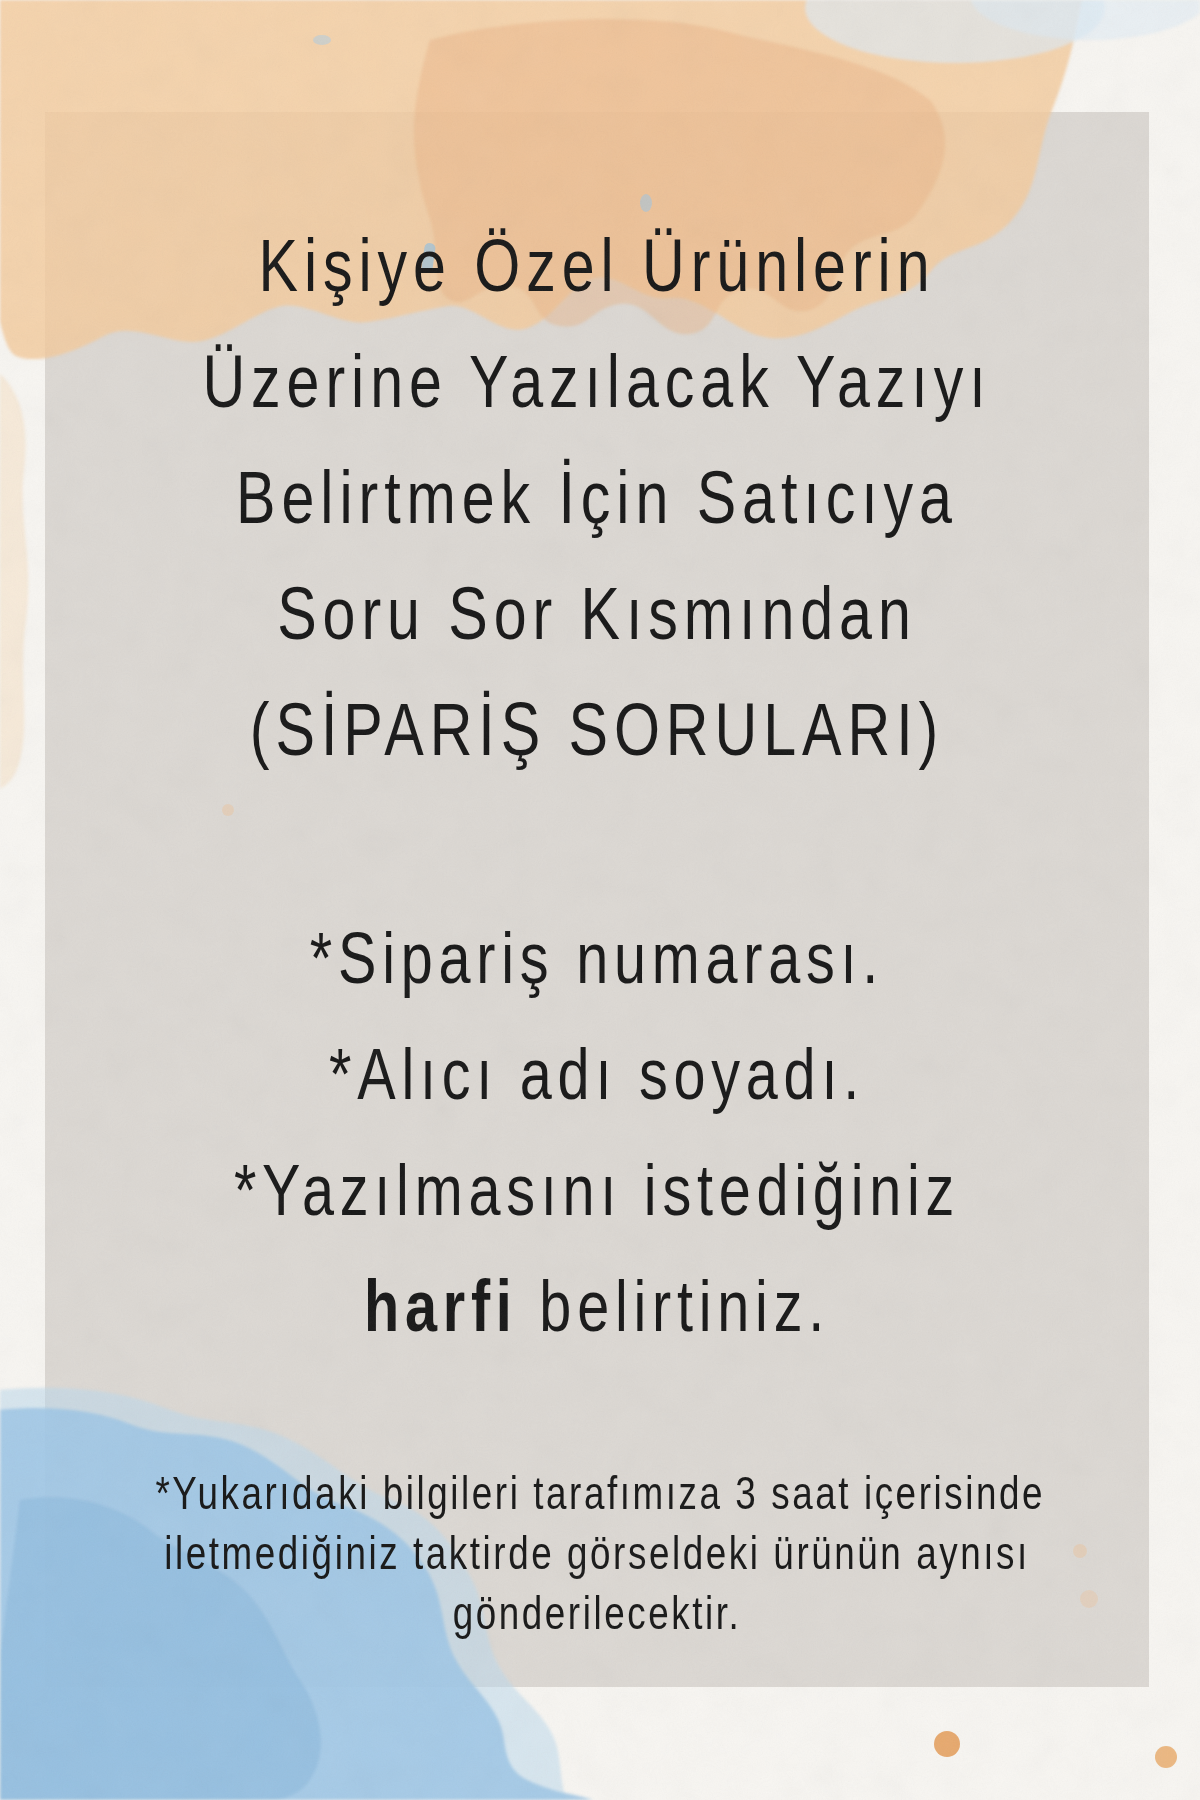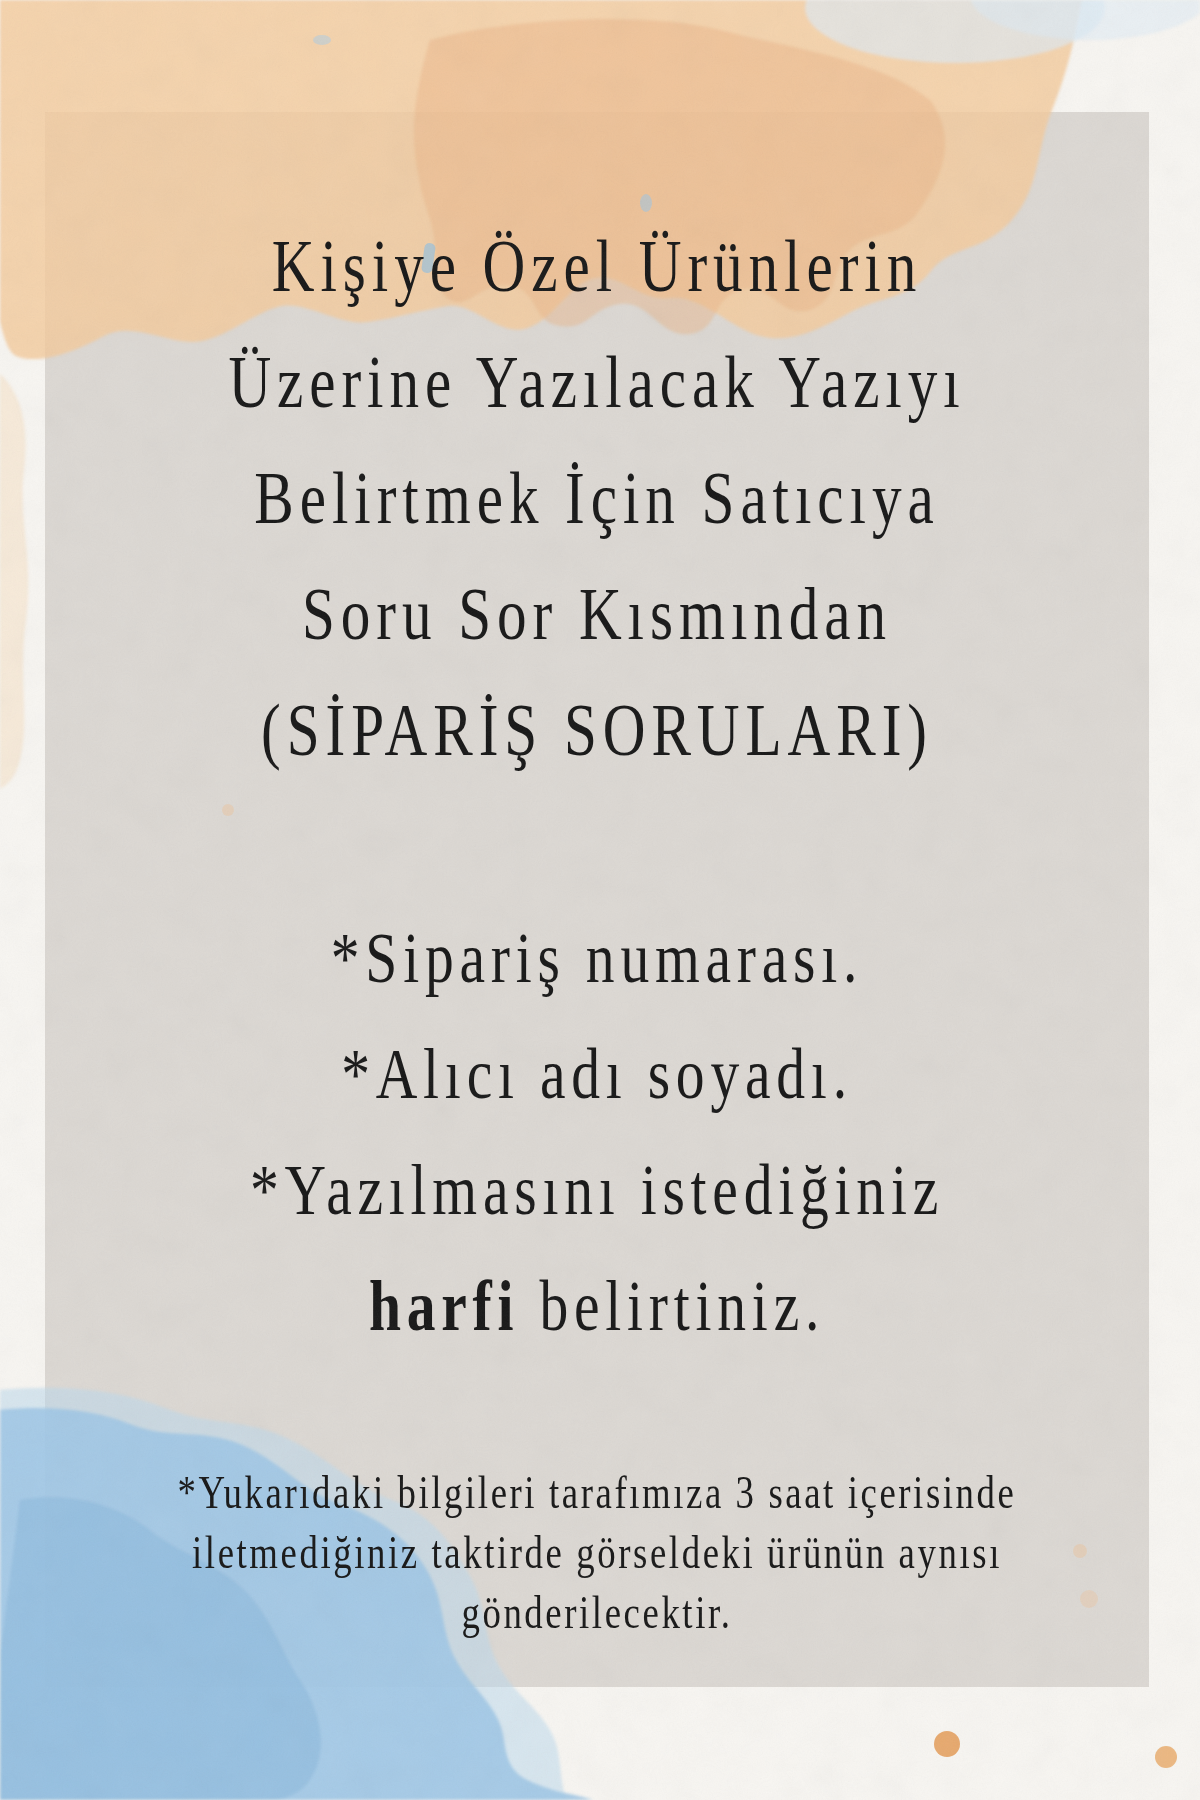--- a/index.html
+++ b/index.html
@@ -5,21 +5,20 @@
   html, body {
     margin: 0; padding: 0;
     width: 1200px; height: 1800px;
     overflow: hidden;
     font-family: "Liberation Sans", "DejaVu Sans", sans-serif;
   }
   .stage {
     position: relative;
     width: 1200px; height: 1800px;
     background: #f8f6f2;
-    font-family: Liberation Serif, serif;
   }
   .card {
     position: absolute;
     left: 45px; top: 112px;
     width: 1104px; height: 1575px;
     background: #dcd8d3;
   }
   svg.wash {
     position: absolute; left: 0; top: 0;
     width: 1200px; height: 1800px;

